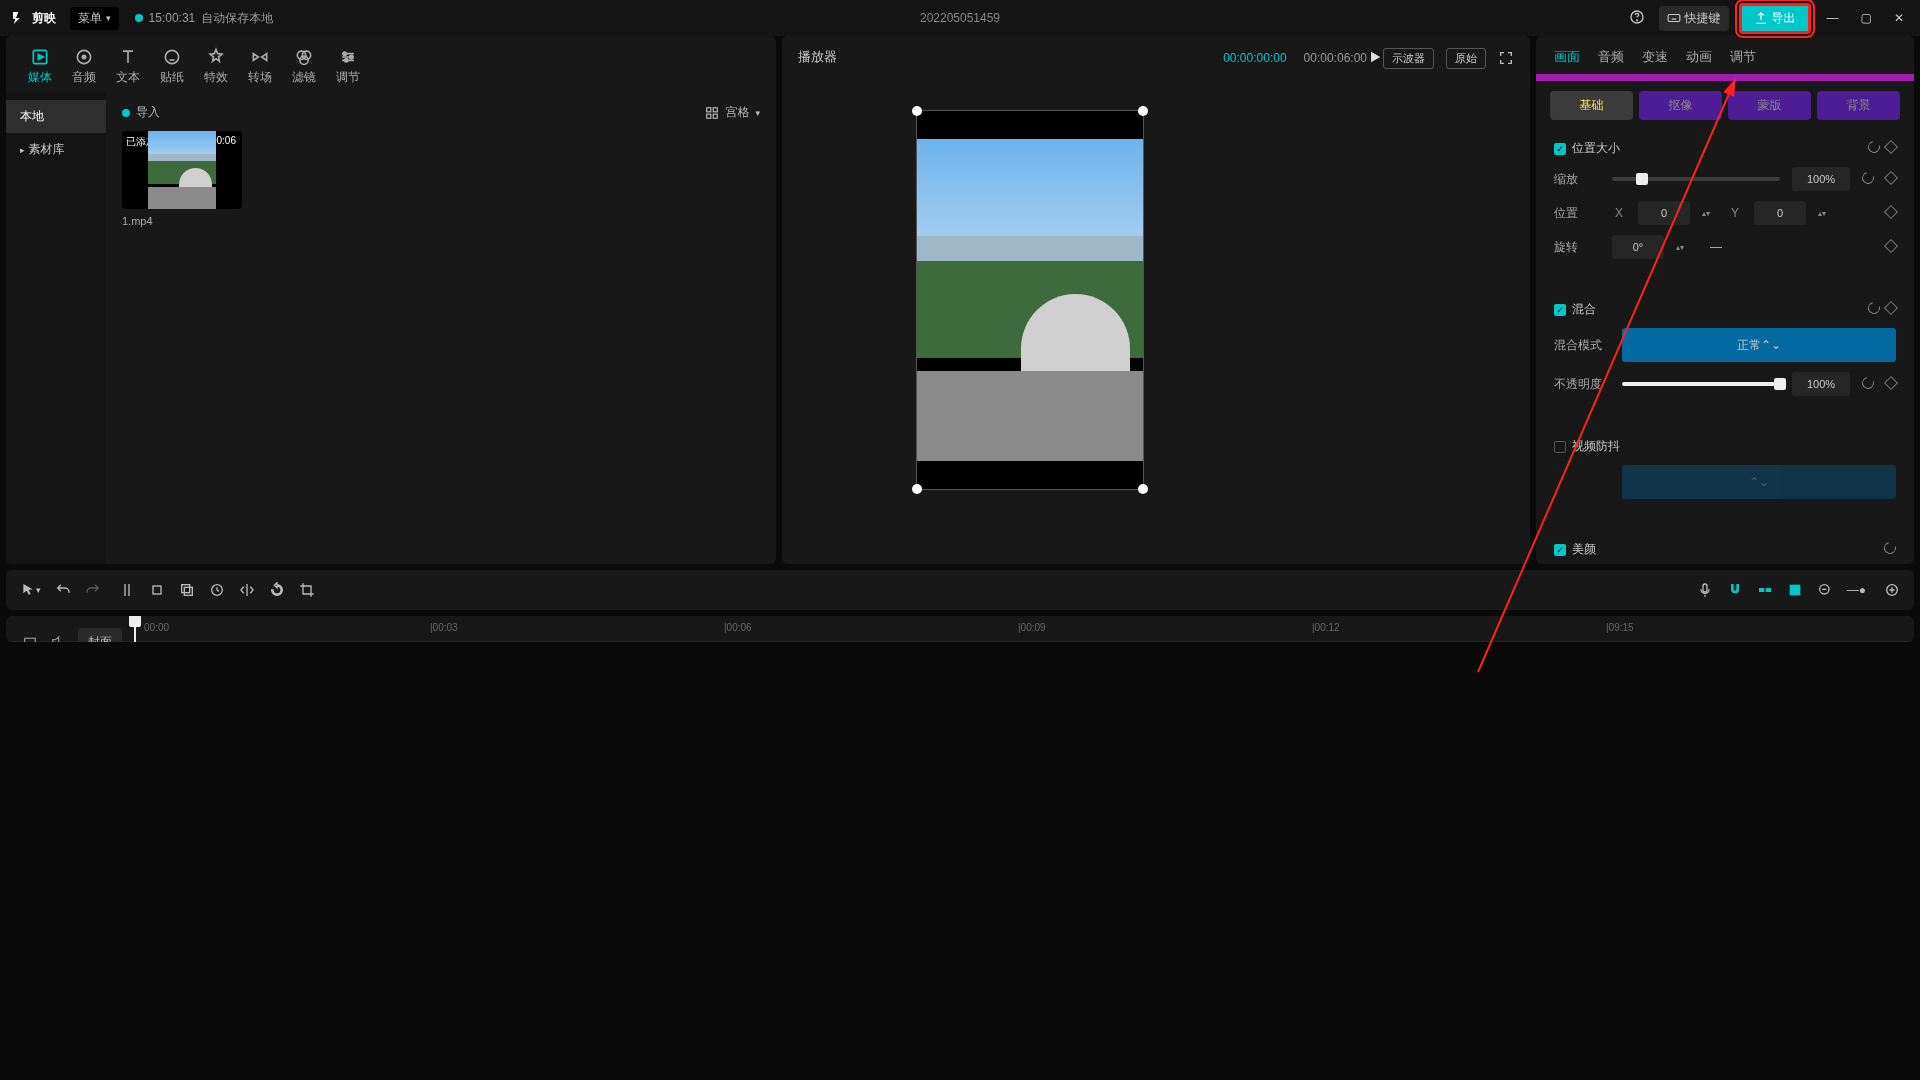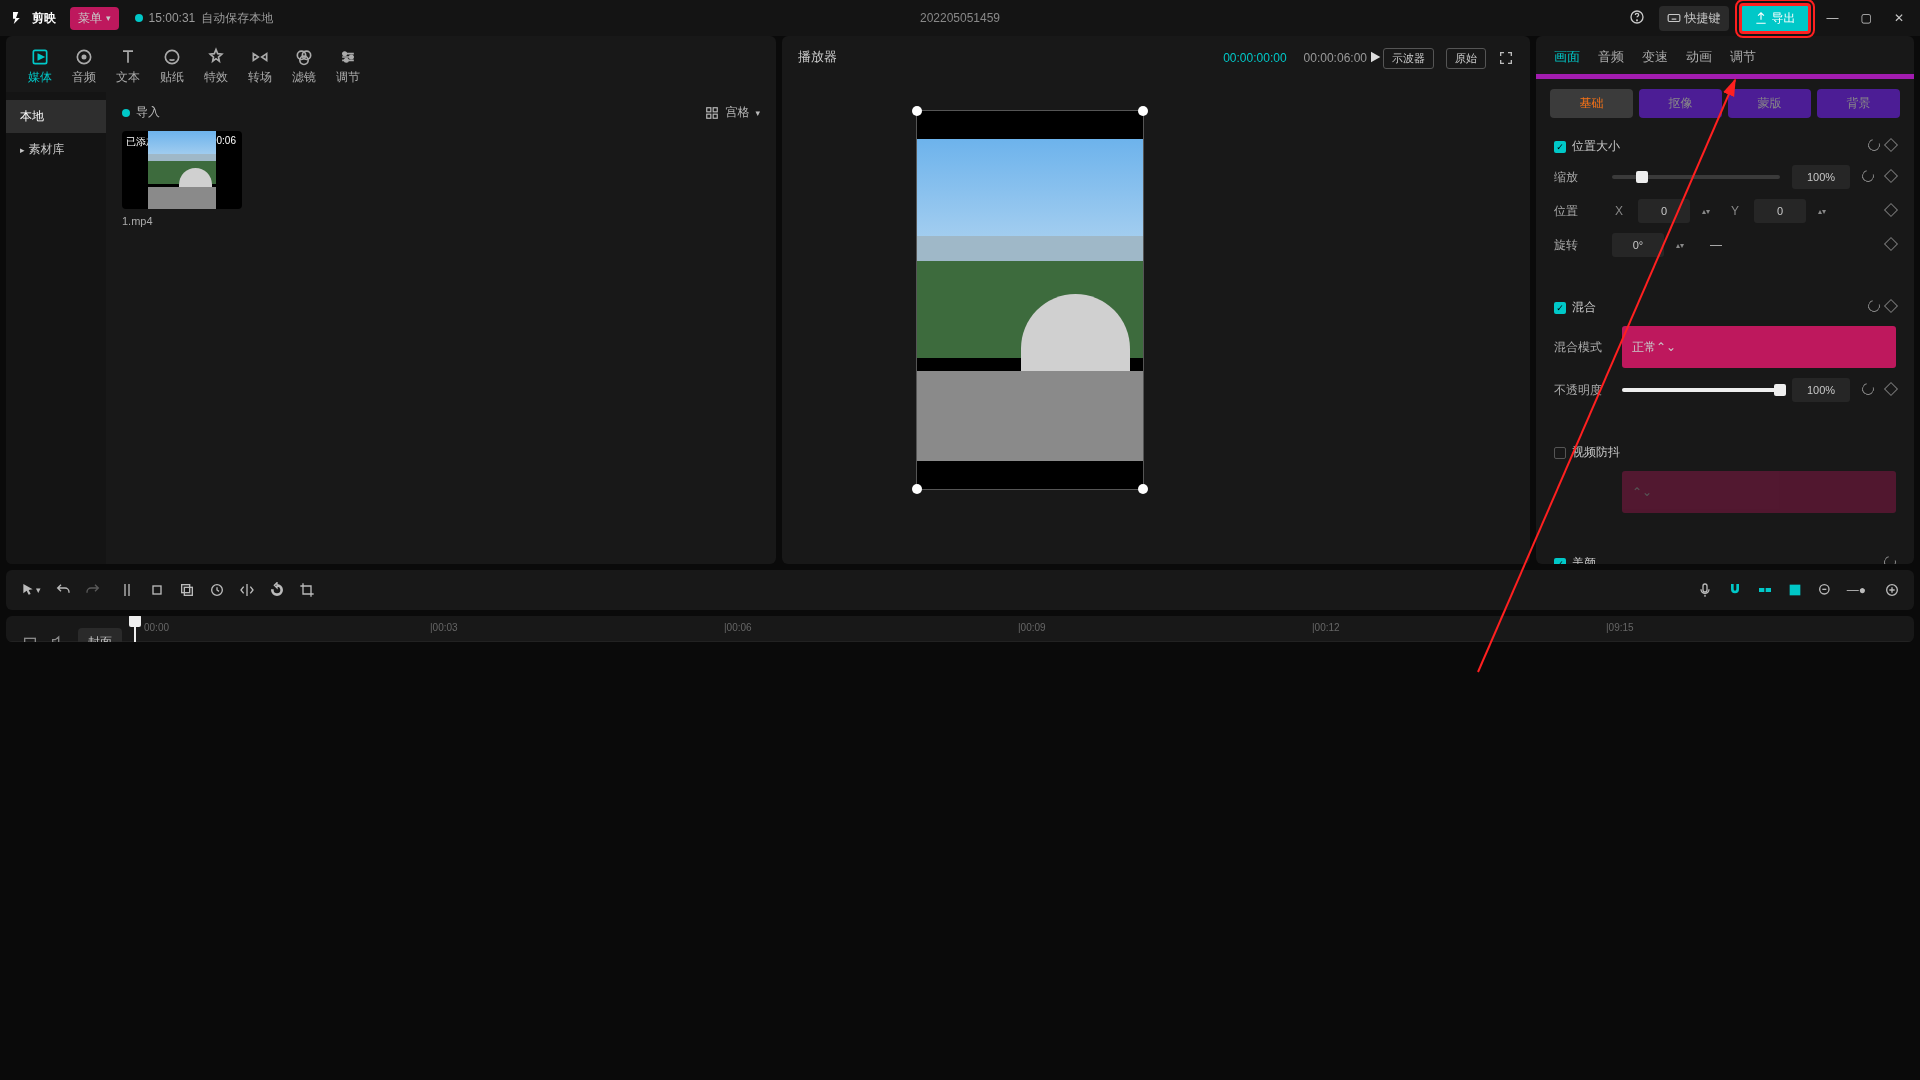--- a/index.html
+++ b/index.html
@@ -2,21 +2,21 @@
 <html><head>
 <meta charset="utf-8">
 <style>
 * { margin:0; padding:0; box-sizing:border-box; font-family:"Microsoft YaHei","PingFang SC",sans-serif; }
 body { width:1920px; height:1080px; background:#0a0a0a; color:#c8c8c8; font-size:12px; overflow:hidden; position:relative; }
 
 
 .titlebar { height:36px; background:#141414; display:flex; align-items:center; padding:0 10px; position:relative; }
 .titlebar .logo { color:#fff; font-weight:bold; display:flex; align-items:center; gap:4px; }
 .titlebar .logo svg{width:18px;height:18px;}
-.titlebar .menu-btn{ margin-left:14px; background:#be185d; padding:3px 8px; border-radius:4px; display:flex; align-items:center; gap:4px; cursor:pointer;}
+.titlebar .menu-btn{ margin-left:14px; background:#000000; padding:3px 8px; border-radius:4px; display:flex; align-items:center; gap:4px; cursor:pointer;}
 .titlebar .autosave{ margin-left:16px; display:flex; align-items:center; gap:6px; color:#9a9a9a;}
 .titlebar .autosave .dot{ width:8px;height:8px;border-radius:50%;background:#00c8c8;}
 .titlebar .project{ position:absolute; left:50%; transform:translateX(-50%); color:#888;}
 .titlebar .right{ margin-left:auto; display:flex; align-items:center; gap:10px;}
 .titlebar .right .icon-btn{ padding:4px; color:#c8c8c8; cursor:pointer;}
 .titlebar .shortcut-btn{ background:#2a2a2a; padding:4px 8px; border-radius:4px; display:flex; align-items:center; gap:4px; cursor:pointer;}
 .titlebar .export-btn{ background:#00c8c8; color:#fff; padding:4px 12px; border-radius:4px; display:flex; align-items:center; gap:4px; cursor:pointer; border:3px solid #ff2020; outline:2px solid #ff2020; outline-offset:2px;}
 .titlebar .win-btn{ padding:4px 6px; cursor:pointer; color:#c8c8c8;}
 
 
@@ -57,43 +57,43 @@
 .stage .video-area{ position:absolute; top:28px; bottom:28px; left:0; right:0; overflow:hidden;}
 .player .controls{ height:44px; display:flex; align-items:center; padding:0 16px; justify-content:space-between;}
 .player .time{ color:#00c8c8; font-size:12px; display:flex; gap:17px;}
 .player .time .tot{color:#999;}
 .player .play-btn{cursor:pointer;}
 .player .ctrl-right{ display:flex; gap:12px; align-items:center;}
 .pill-btn{ border:1px solid #555; padding:2px 8px; border-radius:3px; font-size:11px; cursor:pointer; color:#ccc;}
 
 
 .props{ width:378px; padding:0 0 12px 0;}
-.props .ptabs{ display:flex; gap:18px; padding:12px 18px 8px 18px; border-bottom:5px solid #a21caf;}
+.props .ptabs{ display:flex; gap:18px; padding:12px 18px 8px 18px; border-bottom:7px solid #a21caf;}
 .ptab{ cursor:pointer; color:#aaa; font-size:13px;}
 .ptab.active{ color:#00c8c8;}
 .props .subtabs{ display:flex; padding:10px 14px; gap:6px;}
 .subtab{ flex:1; text-align:center; padding:6px 0; background:#4c1d95; border-radius:4px; color:#888; cursor:pointer; font-size:12px;}
-.subtab.active{ background:#3b3b3b; color:#f97316;}
+.subtab.active{ background:#3b3b3b; color:#fde047;}
 .props .section{ padding:10px 18px;}
 .sec-head{ display:flex; align-items:center; justify-content:space-between; margin-bottom:10px;}
 .sec-head .left{ display:flex; align-items:center; gap:6px;}
 .chk{ width:12px;height:12px;border-radius:2px;background:#00c8c8;display:inline-flex;align-items:center;justify-content:center;color:#000;font-size:9px;}
 .chk.off{ background:transparent; border:1px solid #555;}
 .sec-head .right{ display:flex; gap:6px;}
 .kf-btn{ cursor:pointer; color:#888;}
 .prop-row{ display:flex; align-items:center; gap:12px; margin-bottom:10px;}
 .prop-row .lbl{ width:46px; color:#aaa; font-size:12px;}
 .slider{ flex:1; height:4px; background:#3a3a3a; border-radius:2px; position:relative; cursor:pointer;}
 .slider .knob{ position:absolute; top:-4px; width:12px; height:12px; background:#eee; border-radius:2px; transform:translateX(-50%);}
 .slider .fill{ position:absolute; top:0; bottom:0; left:0; background:#eee; border-radius:2px;}
 .num-box{ width:58px; height:24px; background:#262626; border-radius:3px; display:flex; align-items:center; justify-content:center; font-size:11px; position:relative;}
 .num-box.sm{width:52px;}
 .spin{ width:14px; display:flex; flex-direction:column; font-size:8px; color:#888;}
 .coord-lbl{ width:14px; text-align:center; color:#888;}
-.mix-select{ flex:1; height:42px; background:#be185d; border-radius:3px; display:flex; align-items:center; justify-content:flex-start; padding:0 10px; cursor:pointer;}
+.mix-select{ flex:1; height:34px; background:#0369a1; border-radius:3px; display:flex; align-items:center; justify-content:center; padding:0 10px; cursor:pointer;}
 .divider{ height:1px; background:#262626; margin:6px 0;}
 
 
 .toolbar{ height:40px; background:#181818; margin:6px 6px 0 6px; border-radius:6px; display:flex; align-items:center; padding:0 14px; gap:18px;}
 .toolbar .grp{ display:flex; gap:14px; align-items:center;}
 .toolbar .spacer{flex:1;}
 .tool-ic{ cursor:pointer; color:#bbb; display:flex; align-items:center;}
 .tool-ic svg{width:16px;height:16px;}
 .tool-ic.teal{color:#00c8c8;}
 

